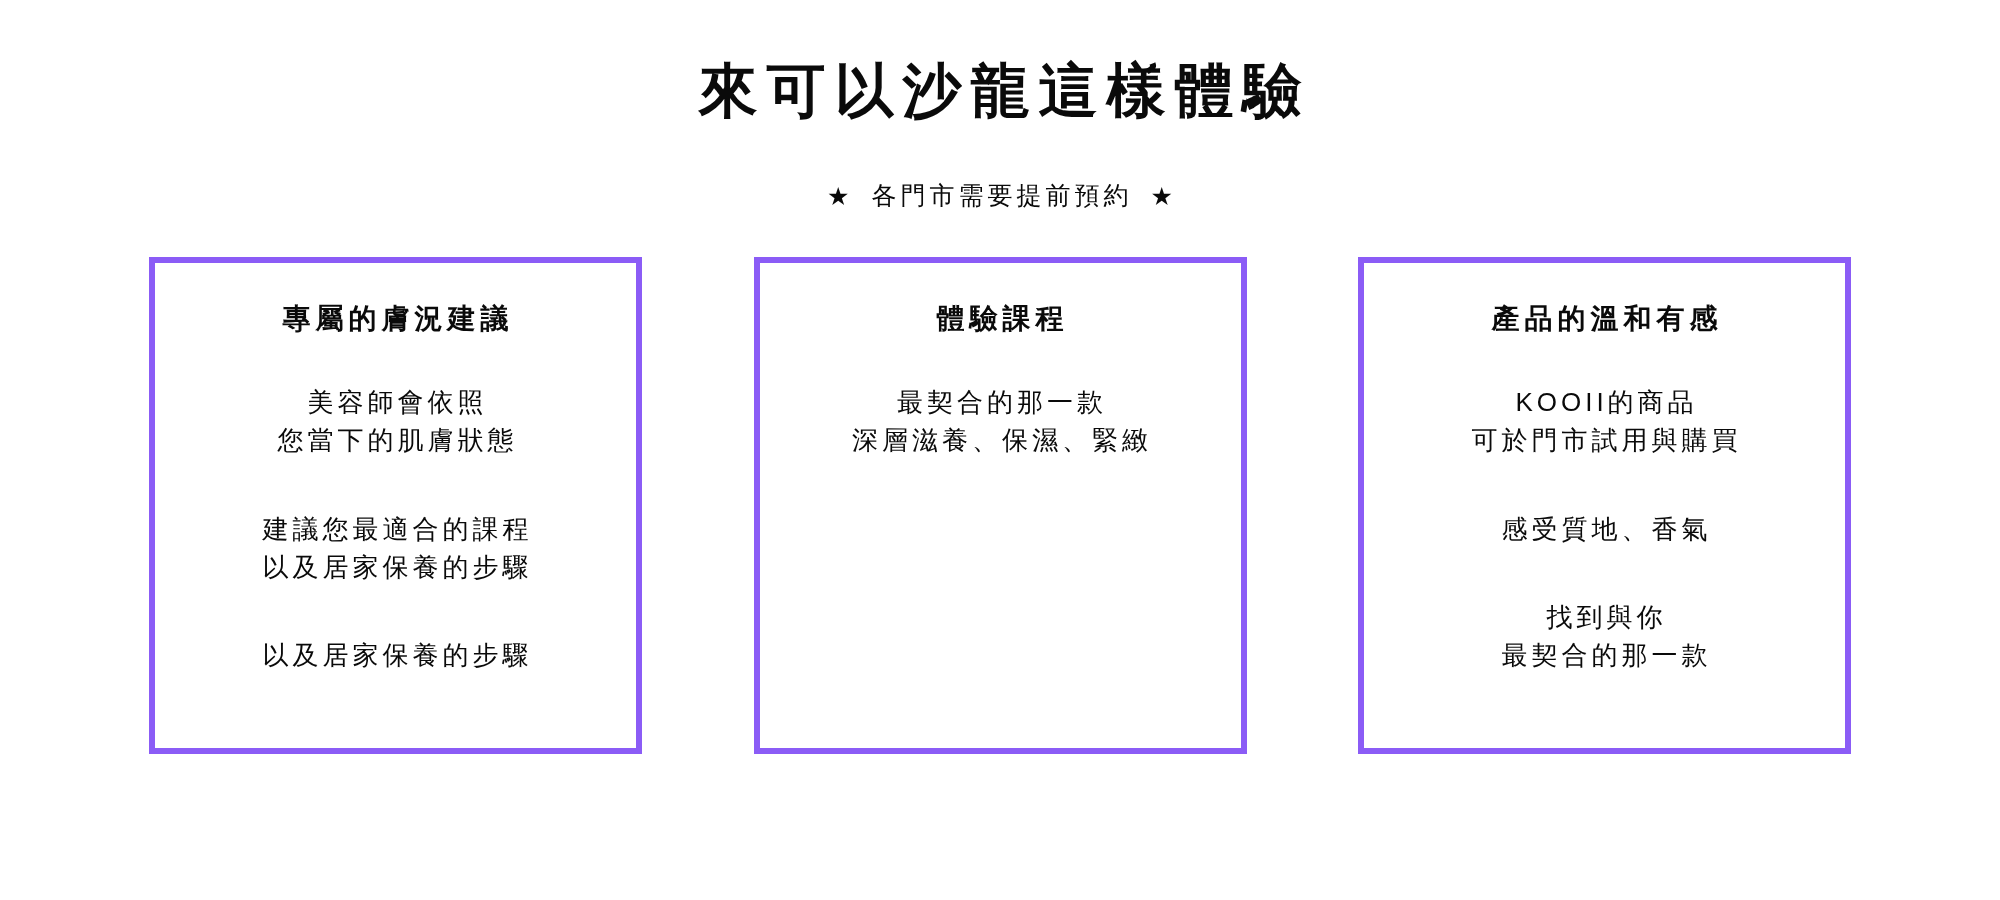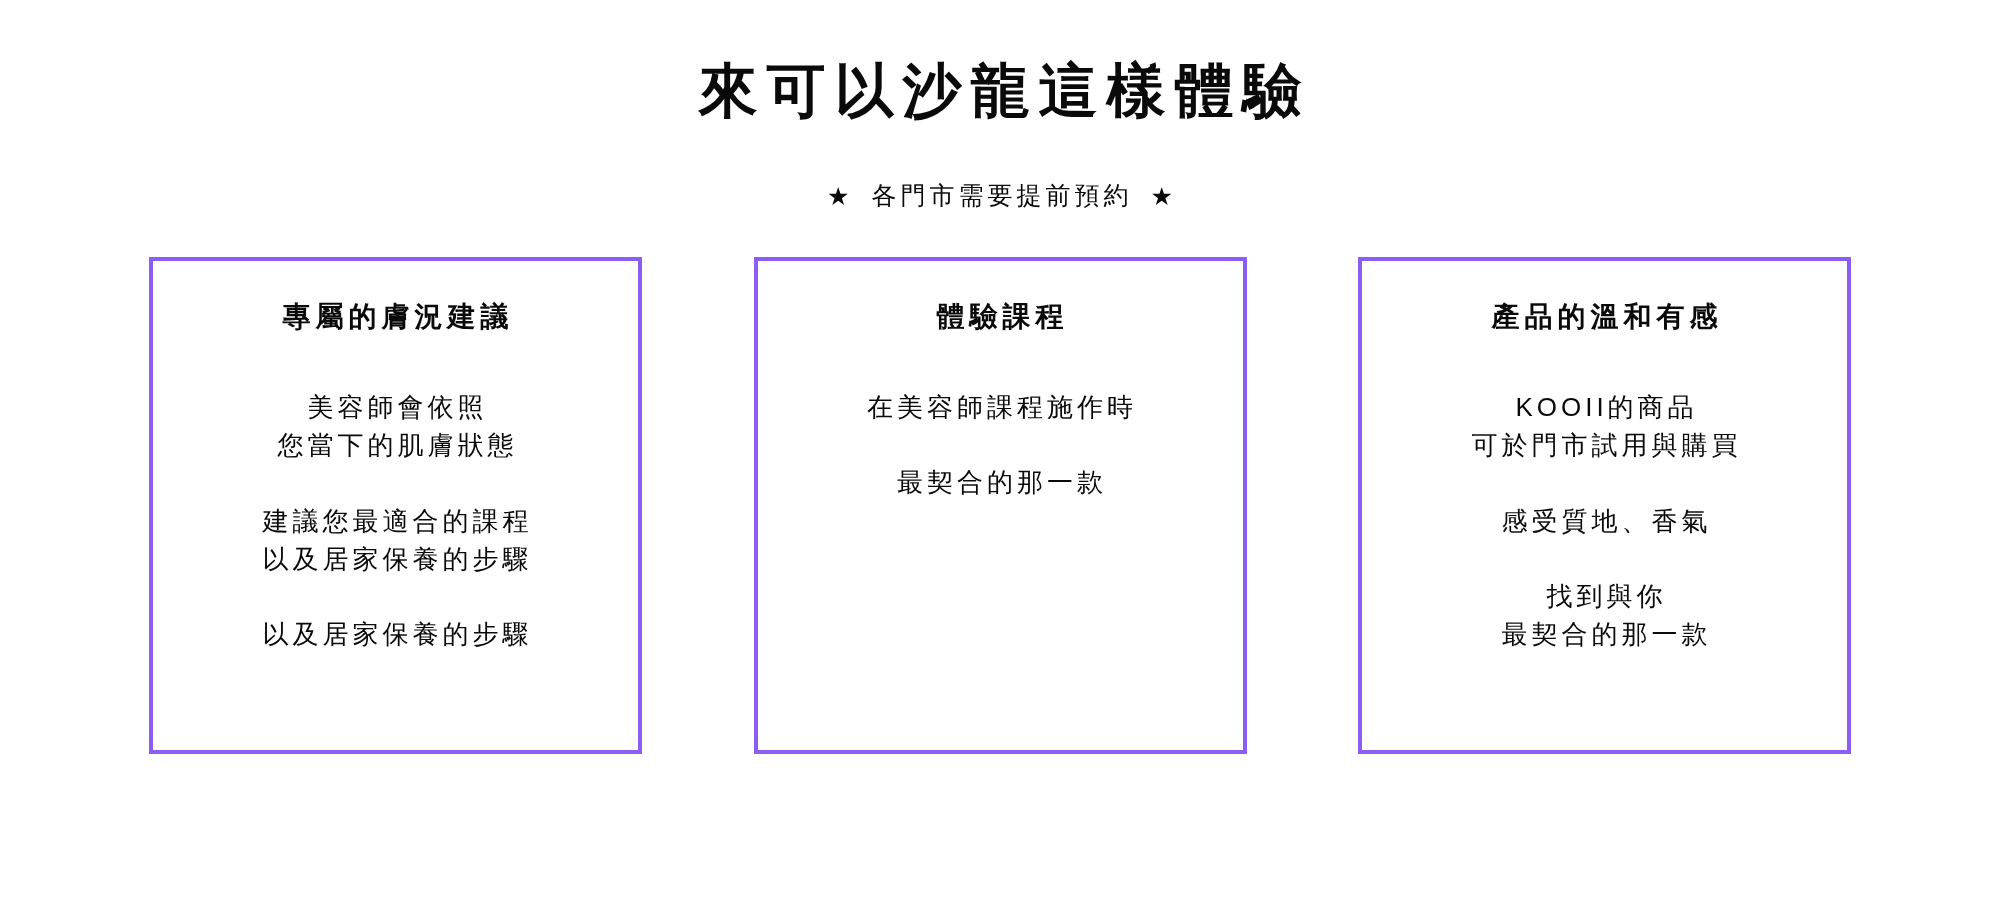--- a/index.html
+++ b/index.html
@@ -69,27 +69,26 @@
     width: 1702px;
     display: flex;
     justify-content: space-between;
     align-items: stretch;
   }
 
   .card {
     width: 493px;
     height: 497px;
     box-sizing: border-box;
-    border: 4px solid #8b5cf6;
+    border: 6px solid #8b5cf6;
     background: #ffffff;
     display: flex;
     flex-direction: column;
     align-items: center;
     padding-top: 39px;
-    gap: 20px;
   }
 
   .card-title {
     font-size: 28px;
     font-weight: 700;
     letter-spacing: 5px;
     text-indent: 5px;
     line-height: 1.2;
     text-align: center;
     color: #0a0a0a;
@@ -105,21 +104,21 @@
   }
 
   .para {
     text-align: center;
     font-size: 26px;
     font-weight: 400;
     letter-spacing: 4px;
     text-indent: 4px;
     line-height: 1.48;
     color: #0a0a0a;
-    margin: 0;
+    margin: 13px;
     white-space: nowrap;
   }
   .para + .para {
     margin-top: 37px;
   }
   .para .line {
     display: block;
   }
 </style>
 </head>
@@ -151,24 +150,22 @@
         <p class="para">
           <span class="line">以及居家保養的步驟</span>
         </p>
       </div>
     </section>
 
     <section class="card">
       <h2 class="card-title">體驗課程</h2>
       <div class="card-body">
         <p class="para">
-          <span class="line">在美容師課程施作時</span>
-        </p>
-        <p class="para">
           <span class="line">最契合的那一款</span>
+          <span class="line">深層滋養、保濕、緊緻</span>
         </p>
       </div>
     </section>
 
     <section class="card">
       <h2 class="card-title">產品的溫和有感</h2>
       <div class="card-body">
         <p class="para">
           <span class="line">KOOII的商品</span>
           <span class="line">可於門市試用與購買</span>

